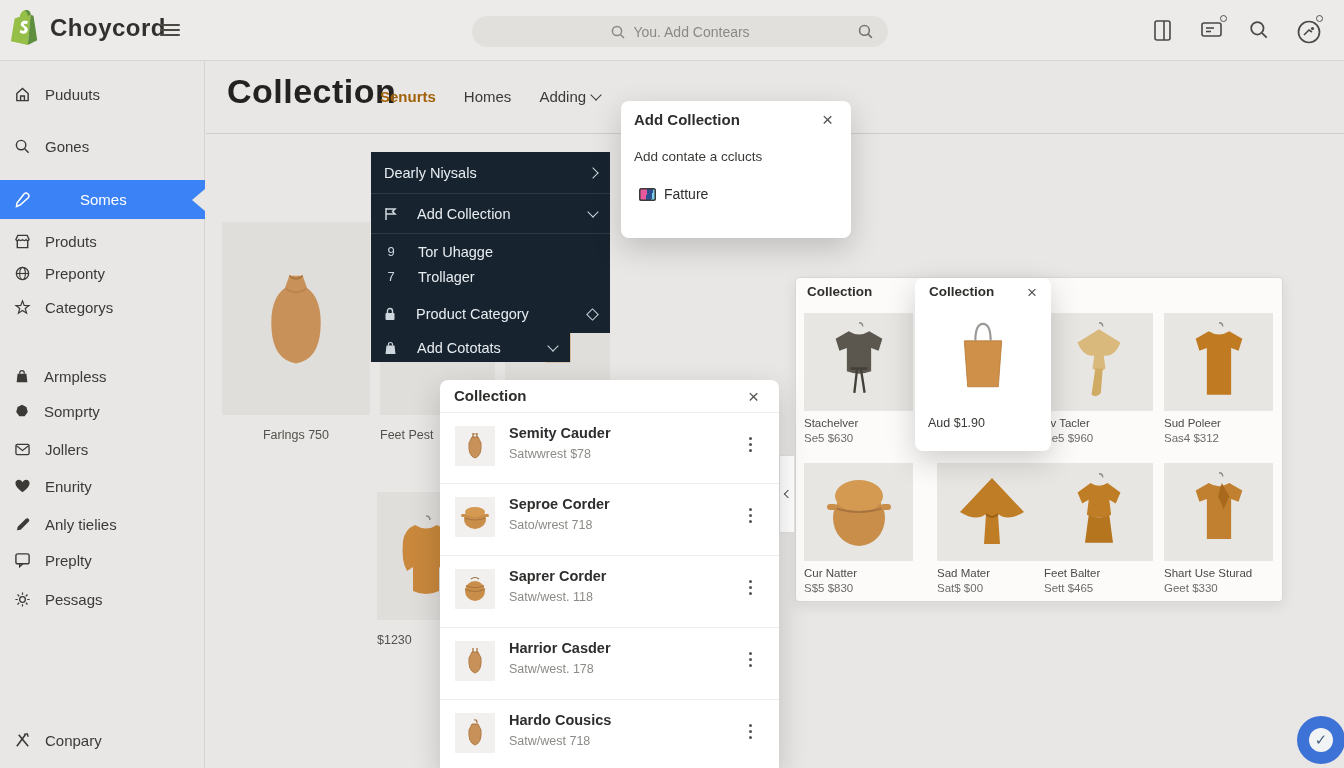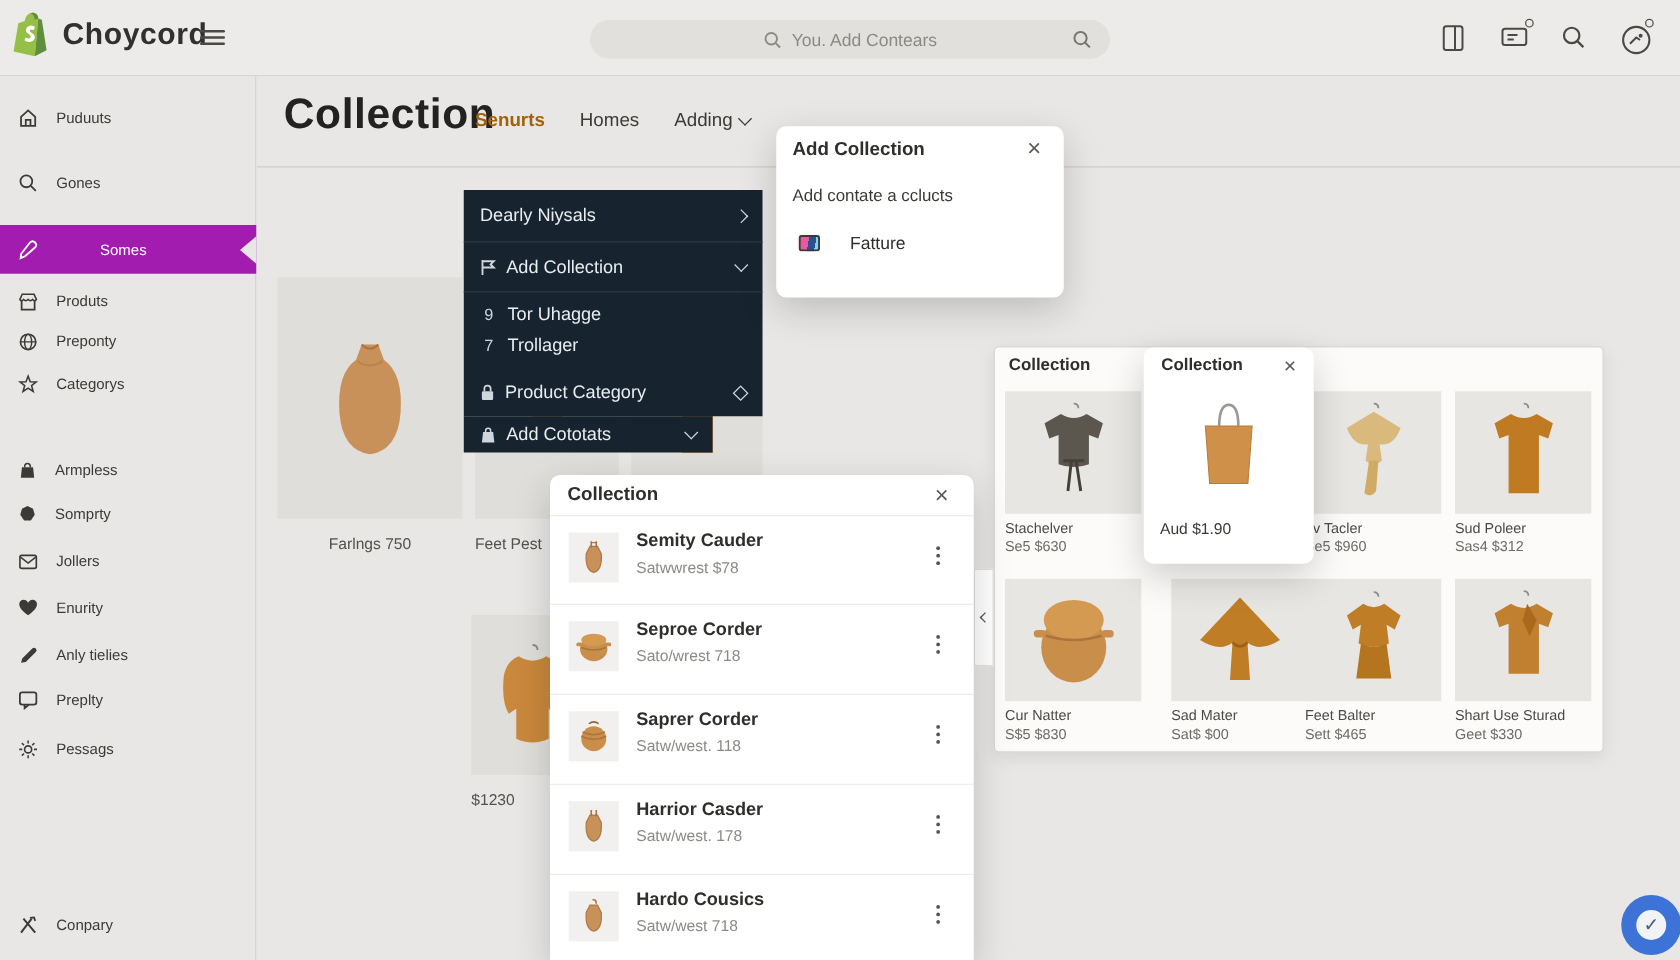--- a/index.html
+++ b/index.html
@@ -14,57 +14,57 @@
   .hamburger { position:absolute; left:160px; top:24px; width:20px; height:14px; cursor:pointer; }
   .hamburger span { display:block; height:2px; background:#4a4946; margin-bottom:3px; border-radius:1px; }
   .searchpill { position:absolute; left:472px; top:16px; width:416px; height:31px; background:#e2e0dd; border-radius:16px; display:flex; align-items:center; justify-content:center; gap:7px; color:#8b8984; font-size:14px; }
   .searchpill .endglass { position:absolute; right:14px; top:7px; }
   .tb-icons { position:absolute; right:0; top:0; height:61px; display:flex; align-items:center; }
   .tb-ic { position:relative; width:24px; height:24px; margin-right:24px; cursor:pointer; }
   .badge-dot { position:absolute; right:-3px; top:-4px; width:7px; height:7px; border:1.5px solid #54534f; border-radius:50%; background:#edebe9; }
 
   
   .sidebar { position:absolute; left:0; top:61px; width:205px; height:707px; background:#e9e7e5; border-right:1px solid #d6d4d1; z-index:5; }
-  .side-item { position:absolute; left:0; width:205px; height:34px; display:flex; align-items:center; gap:14px; padding-left:14px; font-size:12px; color:#3b3a37; cursor:pointer; }
+  .side-item { position:absolute; left:0; width:205px; height:34px; display:flex; align-items:center; gap:14px; padding-left:14px; font-size:15px; color:#3b3a37; cursor:pointer; }
   .side-item svg { flex:0 0 auto; }
-  .side-item.active { background:#a21caf; color:#fff; height:39px;gap:48px; }
+  .side-item.active { background:#3b82f6; color:#fff; height:39px;gap:48px; }
   .side-item.active::after { content:""; position:absolute; right:0; top:50%; transform:translateY(-50%); width:0; height:0; border-top:11px solid transparent; border-bottom:11px solid transparent; border-right:13px solid #e9e7e5; }
 
   
   .page-title { position:absolute; left:227px; top:72px; font-size:34px; font-weight:bold; color:#232220; letter-spacing:.5px; z-index:4; }
   .tabs { position:absolute; left:380px; top:88px; display:flex; gap:28px; font-size:15px; z-index:4; }
   .tab { color:#3b3a37; cursor:pointer; display:flex; align-items:center; gap:6px; }
   .tab.active { color:#a16207; font-weight:bold; }
   .hdr-divider { position:absolute; left:206px; top:133px; width:1138px; height:1px; background:#cfcdca; z-index:1; }
 
   
   .card { position:absolute; z-index:2; }
   .card .tile { background:#e0dedb; display:flex; align-items:center; justify-content:center; }
   .card .cap { font-size:12.5px; color:#53514d; margin-top:13px; }
 
   
   .dmenu { position:absolute; left:371px; top:152px; width:239px; z-index:6; color:#e8edf2; font-size:14.5px; }
   .dmenu .block { background:#17242f; }
-  .drow { display:flex; align-items:center; padding:0 13px; gap:8px; cursor:pointer;justify-content:center; }
+  .drow { display:flex; align-items:center; padding:0 13px; gap:20px; cursor:pointer;justify-content:center; }
   .drow .lbl { flex:1; }
   .ddiv { height:1px; background:#2c3a46; }
   .dnum { width:14px; text-align:center; font-size:13px; color:#cdd6de; }
   .chev { width:8px; height:8px; border-right:1.6px solid #cfd7de; border-bottom:1.6px solid #cfd7de; display:inline-block; }
   .chev.down { transform:rotate(45deg); margin-top:-4px; }
   .chev.right { transform:rotate(-45deg); }
   .diamond { width:9px; height:9px; border:1.4px solid #cfd7de; transform:rotate(45deg); display:inline-block; }
 
   
   .modal { background:#fff; border-radius:8px; box-shadow:0 10px 30px rgba(0,0,0,.18); position:absolute; }
   .m-close { position:absolute; font-size:19px; color:#5a5855; cursor:pointer; line-height:1; }
   .addcol { left:621px; top:101px; width:230px; height:137px; z-index:7; }
   .addcol .m-title { position:absolute; left:13px; top:10px; font-size:15px; font-weight:600; color:#2f2e2c; }
   .addcol .m-close { right:18px; top:9px; }
   .addcol .m-body { position:absolute; left:13px; top:48px; font-size:13.5px; color:#3a3936; }
-  .addcol .m-item { position:absolute; left:18px; top:85px; display:flex; align-items:center; gap:24px; font-size:14px; cursor:pointer; }
+  .addcol .m-item { position:absolute; left:18px; top:85px; display:flex; align-items:center; gap:8px; font-size:14px; cursor:pointer; }
   .img-ic { width:17px; height:13px; border-radius:2.5px; background:linear-gradient(100deg,#e85a9e 0 45%, #2c4f8f 45% 75%, #7fd0e8 75%); box-shadow:0 0 0 1.5px #3a3936 inset; }
 
   .listmodal { left:440px; top:380px; width:339px; height:388px; z-index:8; border-bottom-left-radius:0; border-bottom-right-radius:0; overflow:hidden; }
   .listmodal .m-title { position:absolute; left:14px; top:7px; font-size:15px; font-weight:600; }
   .listmodal .m-close { right:20px; top:7px; }
   .lrow { position:absolute; left:0; width:339px; height:71px; border-top:1px solid #efeeec; cursor:pointer; }
   .lrow .thumb { position:absolute; left:15px; top:13px; width:40px; height:40px; background:#f1f0ee; display:flex; align-items:center; justify-content:center; }
   .lrow .nm { position:absolute; left:69px; top:12px; font-size:14.5px; font-weight:600; color:#2f2e2c; }
   .lrow .sb { position:absolute; left:69px; top:34px; font-size:12.5px; color:#8c8a86; }
   .kebab { position:absolute; right:27px; top:24px; display:flex; flex-direction:column; gap:3px; cursor:pointer; }

